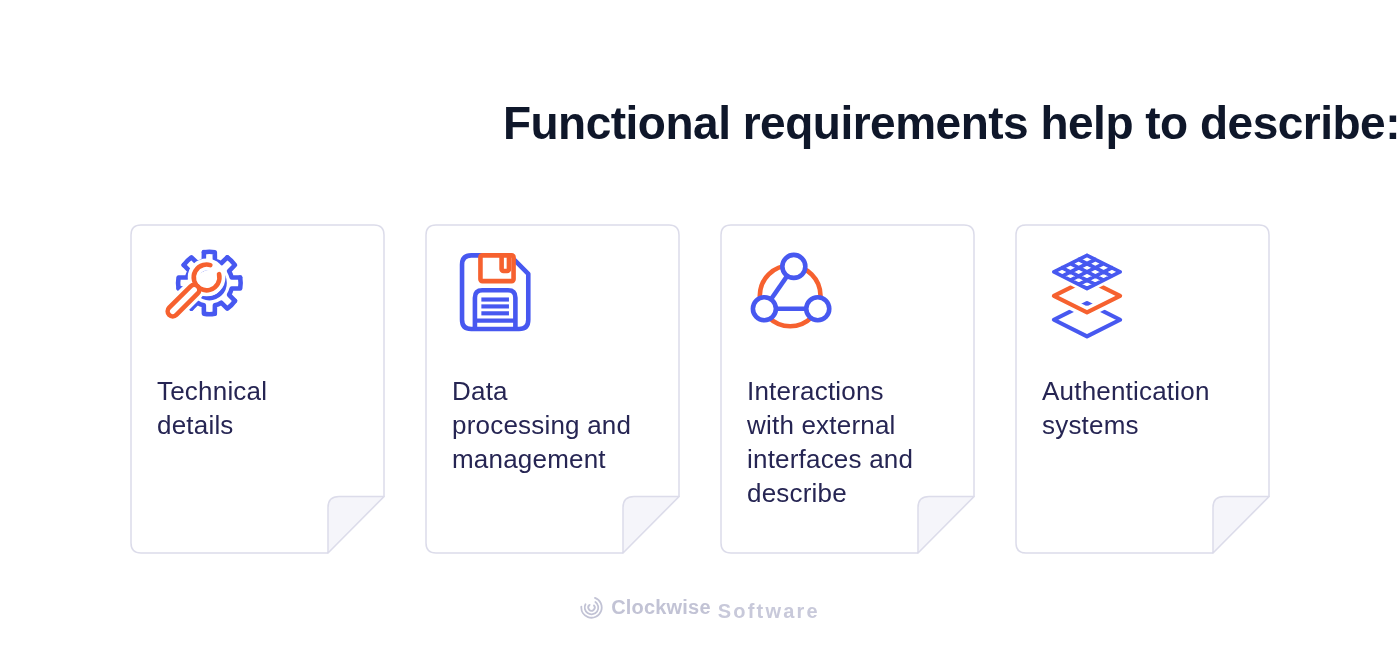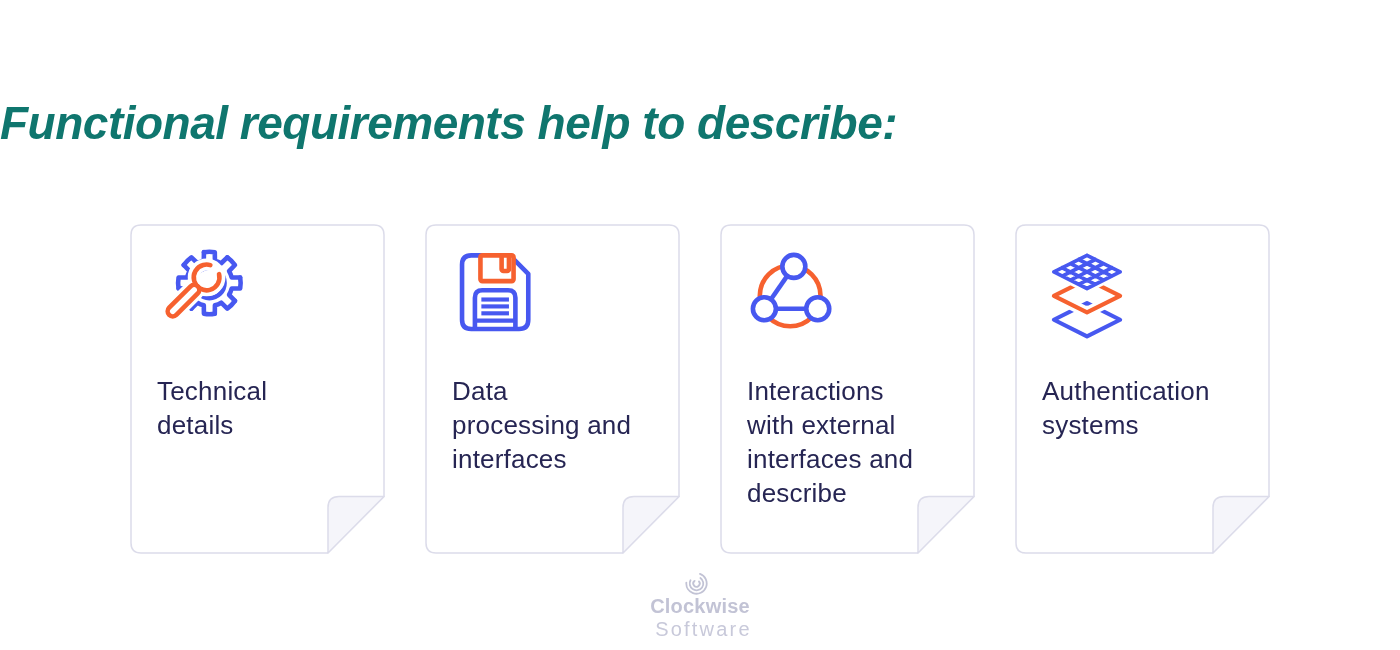--- a/index.html
+++ b/index.html
@@ -3,47 +3,46 @@
 <meta charset="utf-8">
 <style>
   * { margin: 0; padding: 0; box-sizing: border-box; }
   html, body { width: 1400px; height: 650px; background: #ffffff; overflow: hidden; }
   body { font-family: "Liberation Sans", sans-serif; position: relative; }
 
   .page { position: relative; width: 1400px; height: 650px; background: #ffffff; }
 
   .title {
     position: absolute; top: 96px; left: 0; width: 100%;
-    text-align: left;
+    text-align: right;
     font-size: 46px; font-weight: 700; letter-spacing: -0.5px;
-    color: #0f766e;
-    font-style: italic;
+    color: #0f172a;
   }
 
   .cards {
     position: absolute; top: 224px; left: 0; width: 100%;
     display: flex; justify-content: center; gap: 40px;
   }
 
   .card { position: relative; width: 255px; height: 330px; }
   .card-frame { position: absolute; inset: 0; width: 255px; height: 330px; }
   .card-icon { position: absolute; top: 24px; left: 26px; width: 92px; height: 92px; }
   .card-label {
     position: absolute; top: 150px; left: 27px; right: 14px;
     font-size: 26px; line-height: 34px; color: #262553;
     white-space: pre-line; letter-spacing: 0.2px;
   }
 
   .footer {
-    position: absolute; top: 572px; left: 0; width: 100%;
-    display: flex; justify-content: center; align-items: center; flex-direction: column;
+    position: absolute; top: 592px; left: 0; width: 100%;
+    display: flex; justify-content: center; align-items: center;
   }
   .brand-icon { width: 23px; height: 23px; margin-right: 8px; }
   .brand-bold { font-size: 20px; font-weight: 700; color: #c2c3d5; letter-spacing: 0.2px; }
-  .brand-light { font-size: 20px; font-weight: 400; color: #c8c9da; letter-spacing: 2.2px; margin-left: 7px; }
+  .brand-light { font-size: 20px; font-weight: 700; color: #c8c9da; letter-spacing: 2.2px; margin-left: 7px; margin-top: 8px; }
 
   svg { display: block; }
 </style>
 </head>
 <body>
 
 <div class="page">
 
   <h1 class="title">Functional requirements help to describe:</h1>
 
@@ -91,21 +90,21 @@
         <rect x="32" y="8" width="36" height="28" rx="2" fill="#ffffff" stroke="#F6612F" stroke-width="5" stroke-linejoin="round"></rect>
         <rect x="55" y="8" width="8" height="17" rx="2" fill="#ffffff" stroke="#F6612F" stroke-width="5" stroke-linejoin="round"></rect>
         <path d="M 26 88 V 54 Q 26 46 34 46 H 62 Q 70 46 70 54 V 88" fill="none" stroke="#4758F0" stroke-width="5" stroke-linejoin="round"></path>
         <line x1="33" y1="56" x2="63" y2="56" stroke="#4758F0" stroke-width="4.5"></line>
         <line x1="33" y1="63.5" x2="63" y2="63.5" stroke="#4758F0" stroke-width="4.5"></line>
         <line x1="33" y1="71" x2="63" y2="71" stroke="#4758F0" stroke-width="4.5"></line>
         <line x1="26" y1="79" x2="70" y2="79" stroke="#4758F0" stroke-width="4.5"></line>
       </svg>
       <div class="card-label">Data
 processing and
-interfaces</div>
+management</div>
     </div>
 
     <div class="card">
       <svg class="card-frame" viewBox="0 0 255 330">
         <path d="M 11 1 H 244 Q 254 1 254 11 V 272.5 L 197.5 329 H 11 Q 1 329 1 319 V 11 Q 1 1 11 1 Z" fill="#ffffff" stroke="#dcdcea" stroke-width="1.5"></path>
         <path d="M 254 272.5 H 209 Q 198 272.5 198 283.5 V 329 L 254 272.5 Z" fill="#f5f5fa" stroke="#dcdcea" stroke-width="1.5" stroke-linejoin="round"></path>
       </svg>
       <svg class="card-icon" viewBox="0 0 100 100">
         <circle cx="48" cy="52" r="33" fill="none" stroke="#F6612F" stroke-width="5"></circle>
         <line x1="52" y1="20" x2="20" y2="66" stroke="#4758F0" stroke-width="5"></line>

